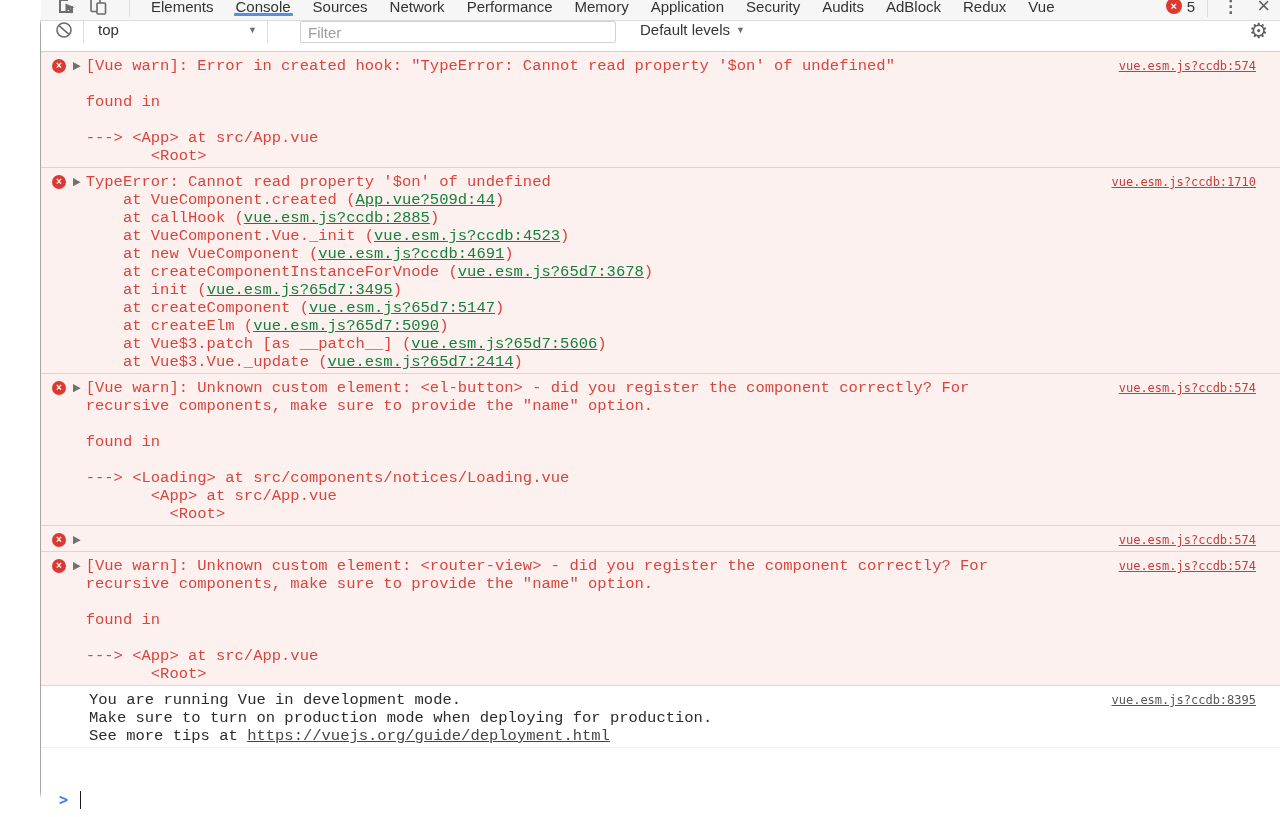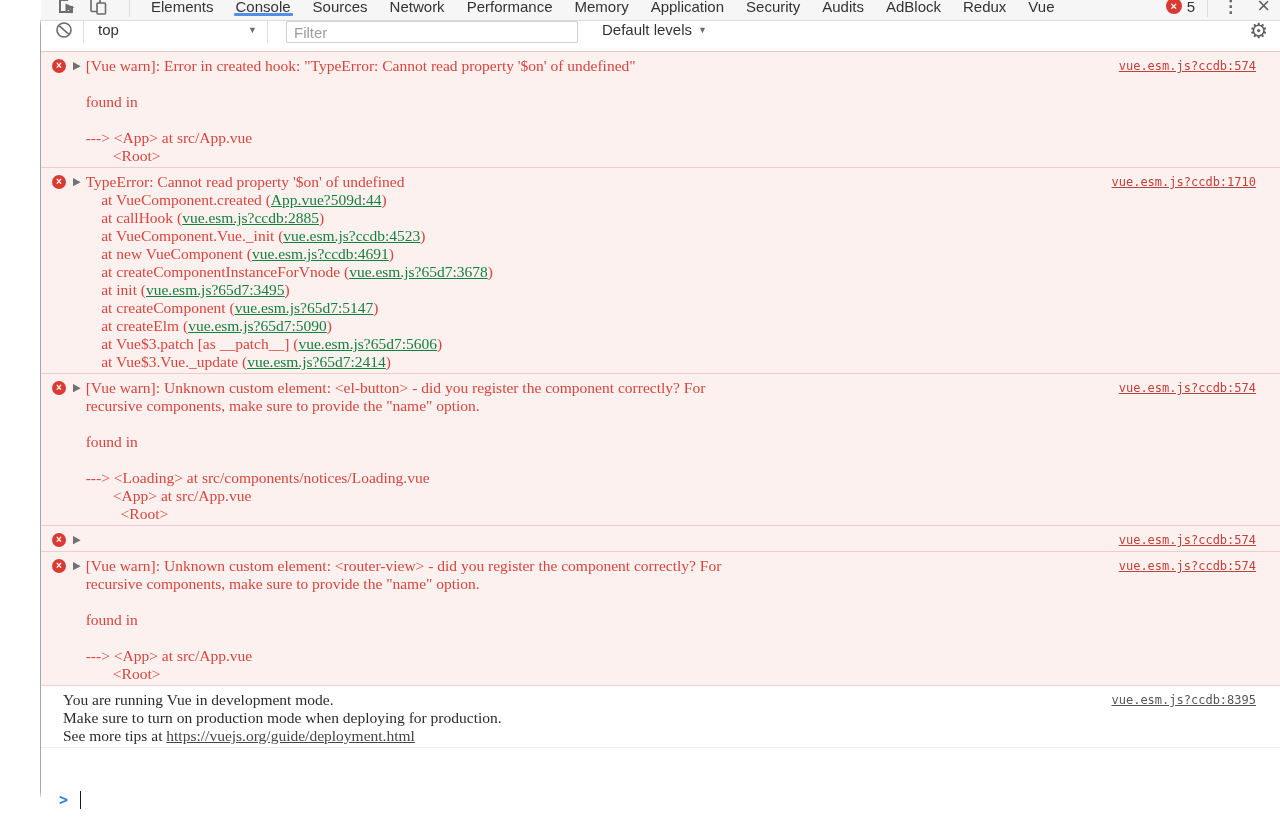--- a/index.html
+++ b/index.html
@@ -49,21 +49,21 @@
     height:30px; background:#ffffff; flex:none;
     display:flex; align-items:flex-start; padding:0 10px;
   }
   .clear-btn { flex:none; width:18px; height:18px; margin-left:4px; }
   .ctx-select {
     flex:none; width:163px; display:flex; align-items:center; justify-content:space-between;
     font-size:15px; color:#333; padding-left:4px;
   }
   .caret { font-size:9px; color:#6e6e6e; }
   .filter-input {
-    flex:none; width:292px; height:22px; margin-left:8px;
+    flex:none; width:316px; height:22px; margin-left:22px;
     border:1px solid #d2d2d2; border-radius:2px; padding:0 7px;
     font-family:"Liberation Sans",sans-serif; font-size:15px; color:#333; outline:none;
   }
   .filter-input::placeholder { color:#9d9d9d; }
   .levels-select { flex:none; display:flex; align-items:center; font-size:15px; color:#333; margin-left:24px; }
   .levels-select .caret { margin-left:6px; }
   .toolbar-spacer { flex:1; }
   .gear { font-size:21px; color:#5f5f5f; margin-right:2px; line-height:20px; }
 
   
@@ -85,25 +85,25 @@
     background:var(--badge-red,#d93a32); color:#fff;
     font-size:10px; font-weight:bold; line-height:14px; text-align:center;
     margin:2px 7px 0 1px;
   }
   .expander {
     flex:none; color:#717171; font-size:10px; line-height:18px; margin-right:5px;
     transform:scaleY(1.1);
   }
   pre.msg-text {
     margin:0; white-space:pre;
-    font-family:Liberation Serif, serif;
+    font-family:Liberation Mono, monospace;
     font-size:15.5px; line-height:18px;
     color:var(--error-text,#d9453d);
   }
-  .msg.info pre.msg-text { color:#2b2b2b; margin-left:12px; }
+  .msg.info pre.msg-text { color:#2b2b2b; margin-left:38px; }
   .inline-link { text-decoration:underline; cursor:pointer; }
   .msg.error .inline-link { color:#15803d; }
   .msg.info .inline-link { color:#454545; }
   .source-link {
     flex:none; margin-left:16px; white-space:nowrap; cursor:pointer;
     font-family:"DejaVu Sans Mono","Liberation Mono",monospace;
     font-size:12px; line-height:18px; text-decoration:underline;
   }
   .msg.error .source-link { color:#c2403a; }
   .msg.info .source-link { color:#565656; }

